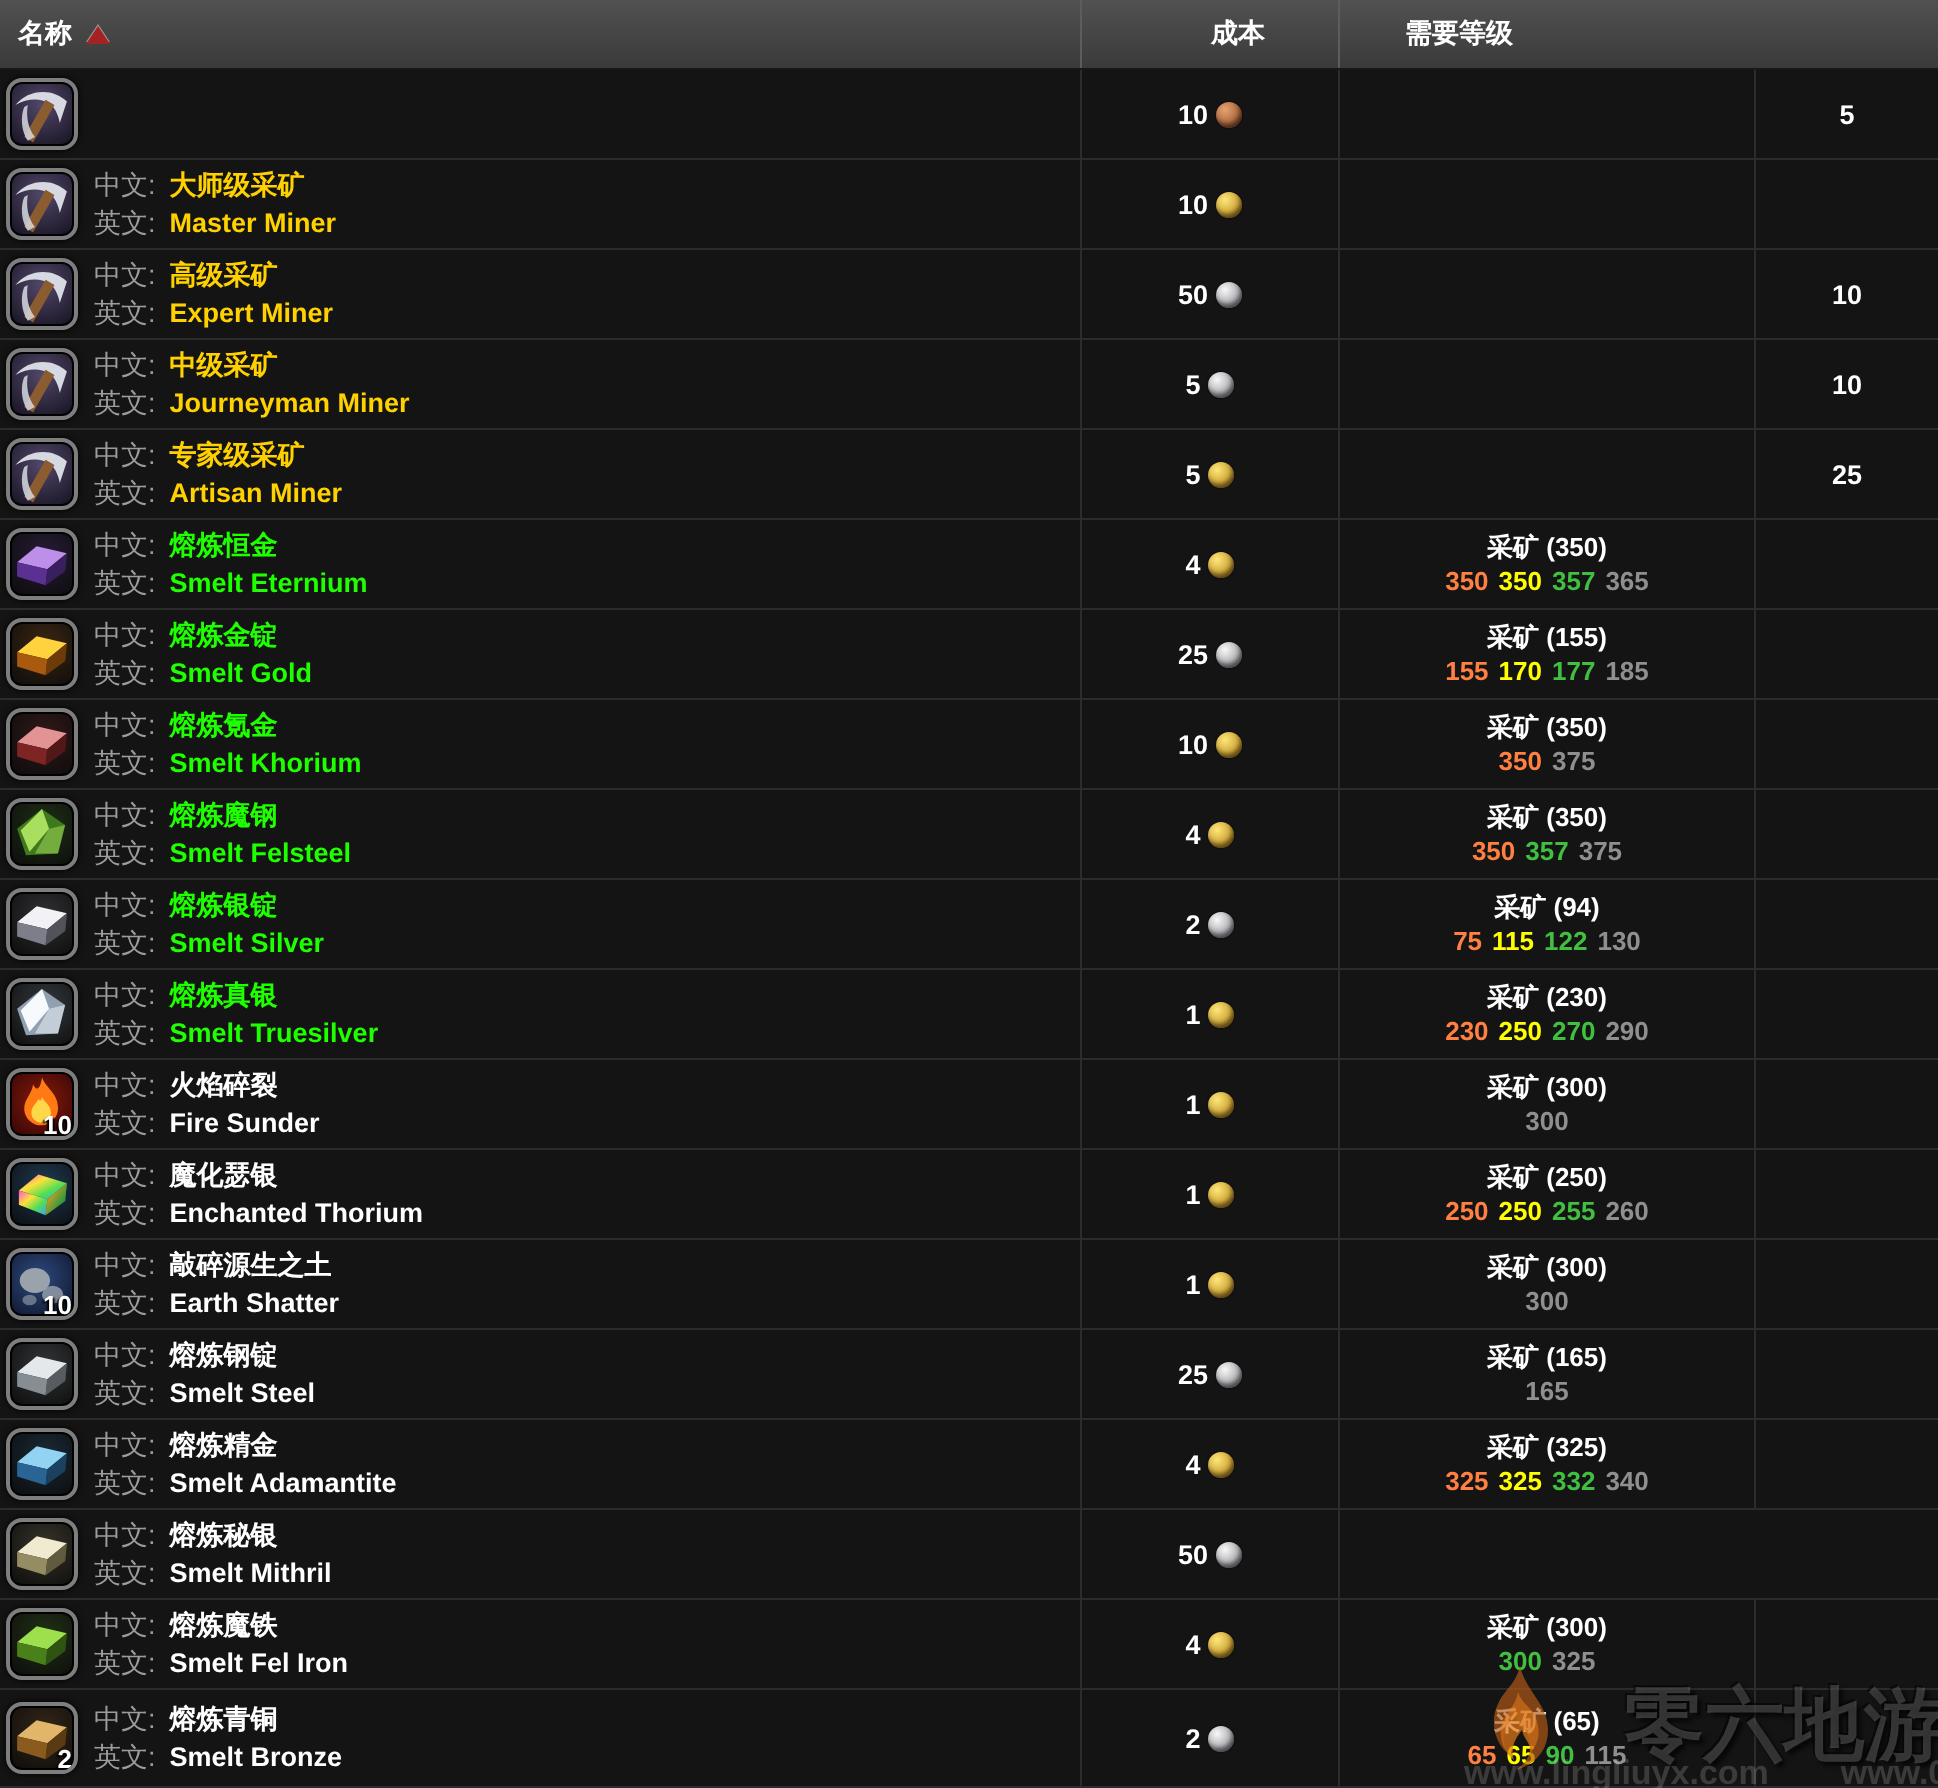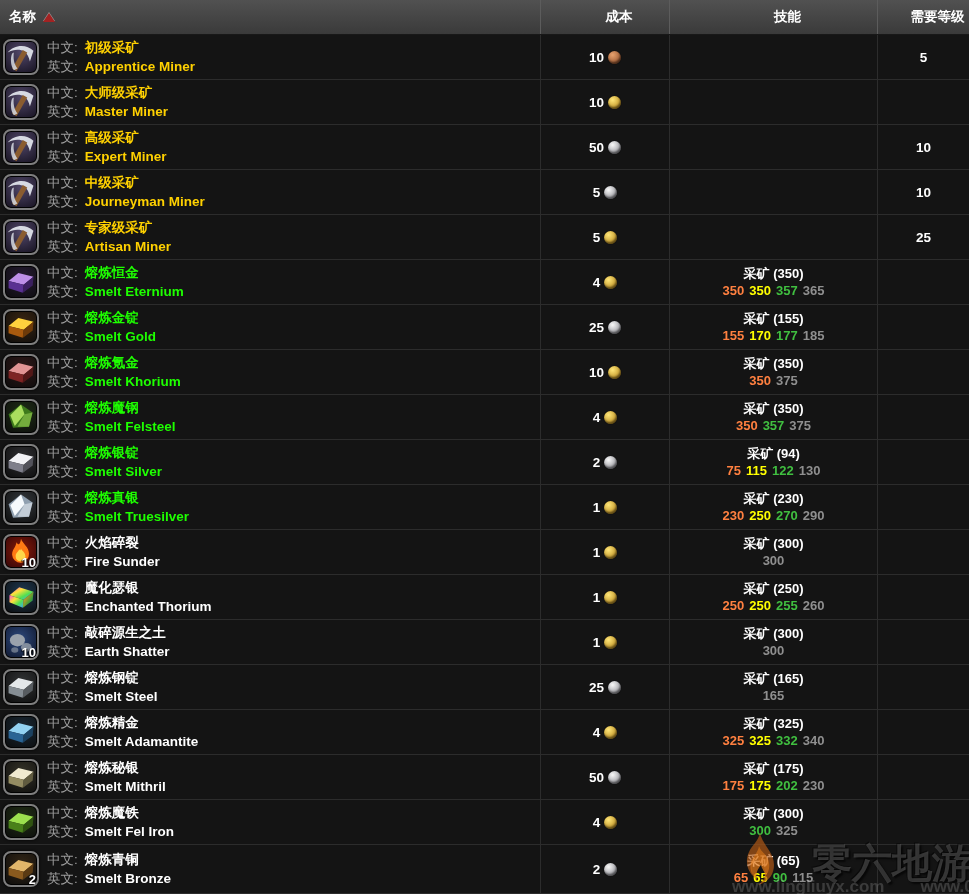--- a/index.html
+++ b/index.html
@@ -81,37 +81,32 @@
 </head>
 <body>
 
 <div class="table">
   <div class="thead">
     <div class="th th-name">
       <span>名称</span>
       <span class="sort-arrow"></span>
     </div>
     <div class="th th-cost">成本</div>
-    <div class="th th-skill">技能</div>
     <div class="th th-level">需要等级</div>
   </div>
   <div class="tbody">
   <div class="tr">
     <div class="td td-name">
       <div class="icon" style="background: radial-gradient(circle at 50% 35%, rgb(82, 72, 106), rgb(20, 16, 30));">
             <svg viewBox="0 0 36 36">
               <path d="M32 11 C24 3 10 4 3 13 C10 9 17 9 22 12 C25 14 27 18 28 23 Z" fill="#d6d9e2"></path>
            <path d="M20 10 L25 13 L13 34 L8 31 Z" fill="#8a5c30"></path>
            <path d="M10 13 C9 19 10 26 14 31 L10 33 C6 27 6 19 8 14 Z" fill="#d6d9e2" opacity=".85"></path>
             </svg>
         <span class="count"></span>
-      </div>
-      <div class="names">
-        <div><span class="lab">中文:</span><a class="link" style="color: rgb(255, 209, 0);">初级采矿</a></div>
-        <div><span class="lab">英文:</span><a class="link" style="color: rgb(255, 209, 0);">Apprentice Miner</a></div>
       </div>
     </div>
     <div class="td td-cost">
       <span class="cost-num">10</span>
       <span class="coin" style="background: radial-gradient(circle at 35% 30%, rgb(232, 162, 110), rgb(126, 63, 30));"></span>
     </div>
     <div class="td td-skill">
       <div class="skill-base"></div>
       <div class="skill-steps"></div>
     </div>
@@ -535,24 +530,20 @@
       </div>
       <div class="names">
         <div><span class="lab">中文:</span><a class="link" style="color: rgb(255, 255, 255);">熔炼秘银</a></div>
         <div><span class="lab">英文:</span><a class="link" style="color: rgb(255, 255, 255);">Smelt Mithril</a></div>
       </div>
     </div>
     <div class="td td-cost">
       <span class="cost-num">50</span>
       <span class="coin" style="background: radial-gradient(circle at 35% 30%, rgb(248, 248, 248), rgb(119, 119, 127));"></span>
     </div>
-    <div class="td td-skill">
-      <div class="skill-base">采矿 (175)</div>
-      <div class="skill-steps"><span style="color: rgb(255, 128, 64);">175</span><span style="color: rgb(255, 255, 0);">175</span><span style="color: rgb(64, 191, 64);">202</span><span style="color: rgb(143, 143, 143);">230</span></div>
-    </div>
     <div class="td td-level"></div>
   </div>
 
   <div class="tr">
     <div class="td td-name">
       <div class="icon" style="background: radial-gradient(circle at 55% 35%, rgba(73, 128, 26, 0.267), rgb(11, 11, 11));">
             <svg viewBox="0 0 36 36">
               <polygon points="4,17 15,8 32,12 21,21" fill="#9ce04e"></polygon>
            <polygon points="4,17 21,21 20,30 4,25" fill="#49801a"></polygon>
            <polygon points="21,21 32,12 31,22 20,30" fill="#49801a"></polygon>

